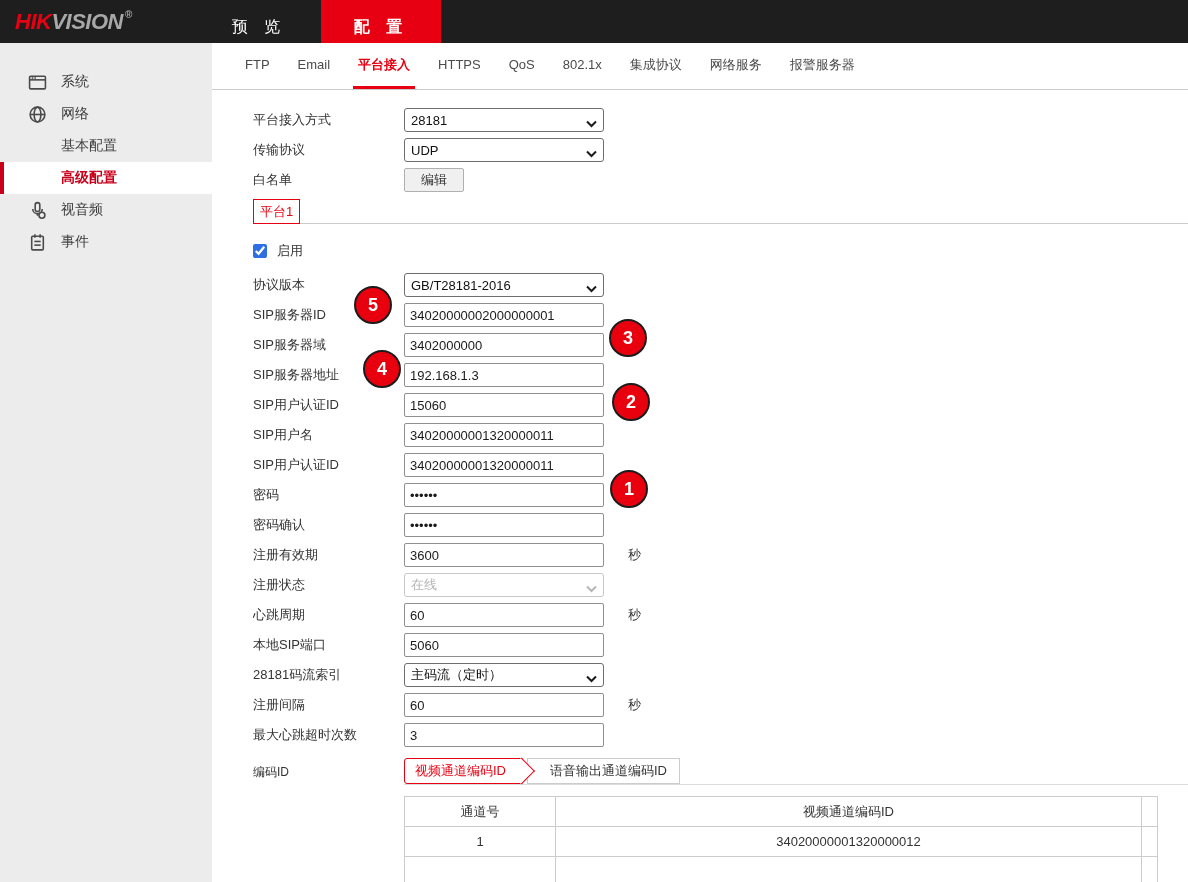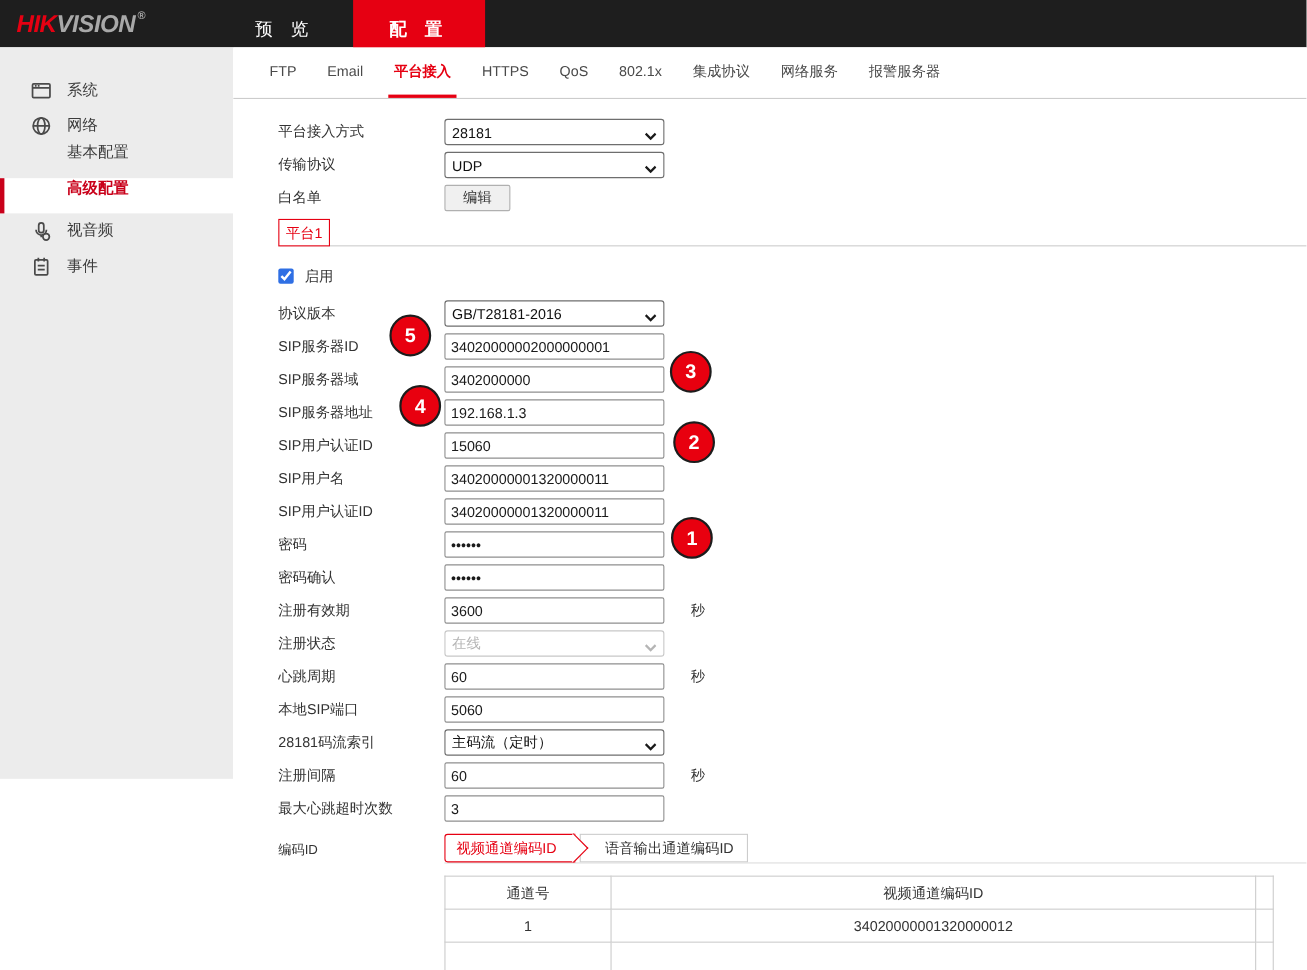--- a/index.html
+++ b/index.html
@@ -13,24 +13,24 @@
           font-style:italic; font-weight:bold; font-size:22px; letter-spacing:-0.5px; }
   .logo .hik { color:#e60012; }
   .logo .vision { color:#a8a8a8; }
   .logo .reg { color:#a8a8a8; font-size:10px; font-style:normal; margin-left:2px; align-self:flex-start; margin-top:9px; }
   .nav-tab { position:absolute; top:0; height:54px; width:120px; display:flex; align-items:center; justify-content:center;
              color:#fff; font-size:16px; letter-spacing:6px; cursor:pointer; }
   .nav-preview { left:199px; }
   .nav-config { left:321px; background:#e60012; font-weight:bold; }
 
   
-  .sidebar { position:absolute; left:0; top:43px; width:212px; height:665px; background:#ececec; padding-top:23px; }
+  .sidebar { position:absolute; left:0; top:43px; width:212px; height:839px; background:#ececec; padding-top:23px; }
   .side-item { height:32px; display:flex; align-items:center; padding-left:28px; font-size:14px; color:#3c3c3c; cursor:pointer; }
   .side-item .sicon { width:19px; height:19px; margin-right:14px; display:inline-flex; }
-  .side-sub { height:32px; display:flex; padding-left:61px; font-size:14px; color:#3c3c3c; cursor:pointer; }
+  .side-sub { height:32px; display:flex; align-items:center; padding-left:61px; font-size:14px; color:#3c3c3c; cursor:pointer; }
   .side-sub.active { background:#fff; border-left:4px solid #c9001a; padding-left:57px; color:#c9001a; font-weight:bold; }
 
   
   .main { position:absolute; left:212px; top:43px; width:976px; height:839px; background:#fff; overflow:hidden; }
   .subtabs { height:47px; display:flex; align-items:stretch; padding-left:28px; border-bottom:1px solid #ccc; }
   .subtab { display:flex; align-items:center; padding:0 5px; margin-right:18px; font-size:13px; color:#4a4a4a;
             border-bottom:3px solid transparent; cursor:pointer; }
   .subtab.active { color:#e60012; font-weight:bold; border-bottom-color:#e60012; }
 
   .content { padding-left:41px; }

